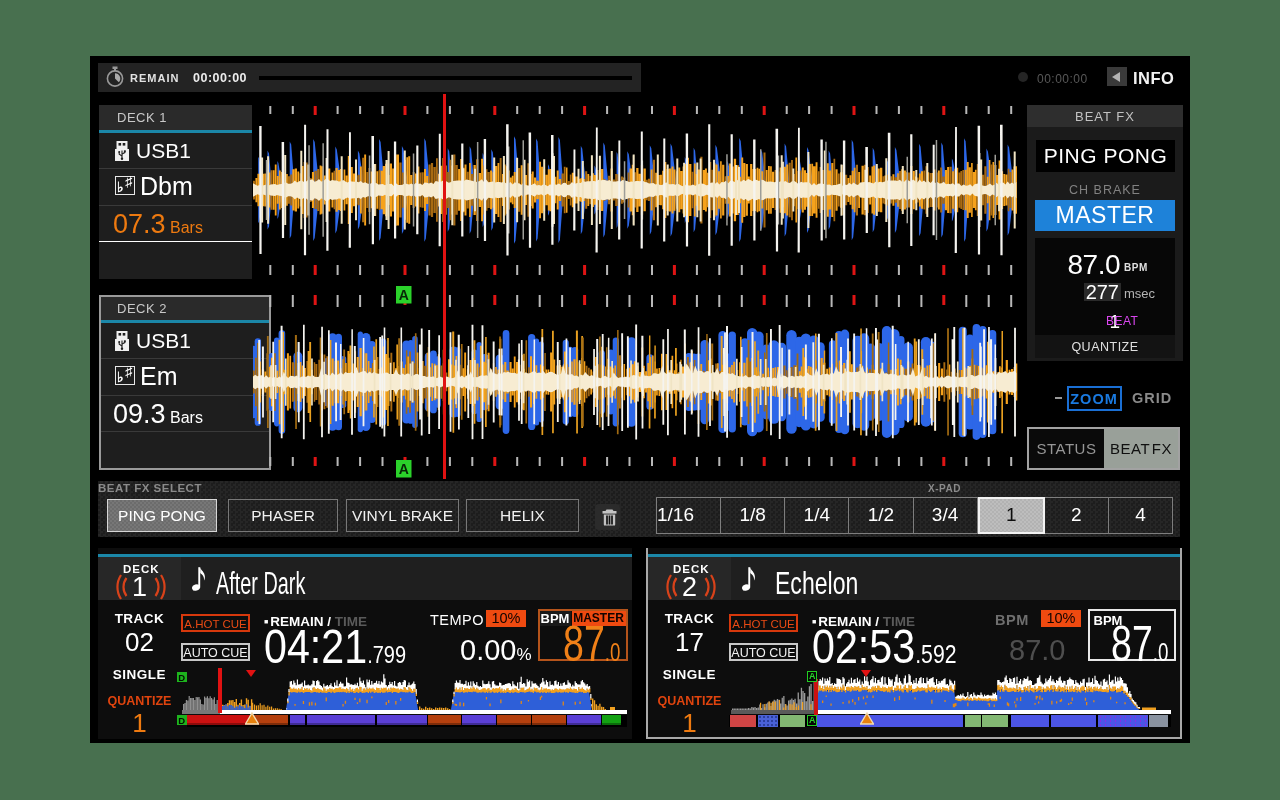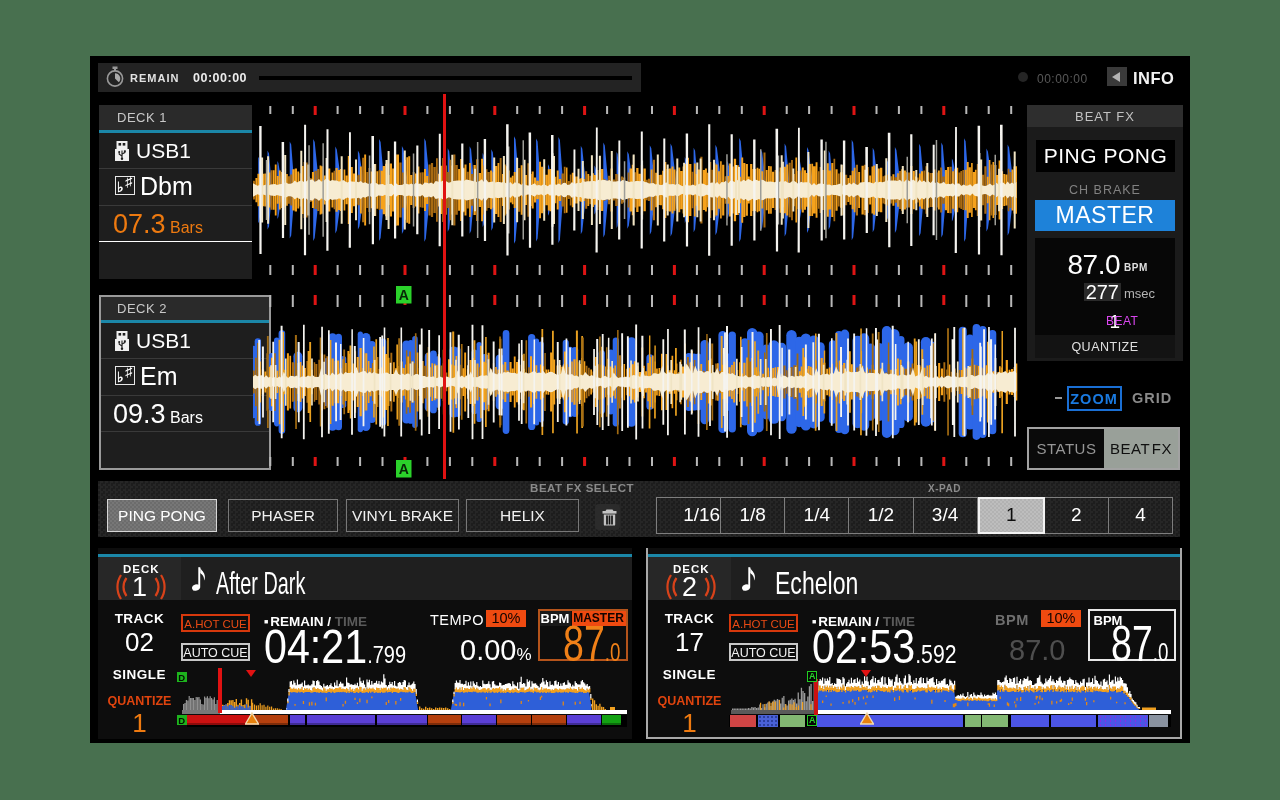--- a/index.html
+++ b/index.html
@@ -348,39 +348,39 @@
 </div>
 <div class="ab" style="left:1055px;top:396.5px;width:7px;height:2.5px;background:#999"></div>
 <div class="ab" style="left:1066.5px;top:385.5px;width:55px;height:25px;border:2px solid #1a6fd4;color:#1a7ae0;font-size:14.5px;font-weight:bold;letter-spacing:1px;text-align:center;padding-top:3px">ZOOM</div>
 <div class="ab" style="left:1132px;top:390px;color:#8a8a8a;font-size:14.5px;font-weight:bold;letter-spacing:1px">GRID</div>
 <div class="ab" style="left:1027px;top:427px;width:153px;height:43px;border:2px solid #a2a2a2;background:#0a0a0a">
  <div class="ab" style="left:0;top:0;width:75px;height:39px;color:#969696;font-size:15px;letter-spacing:0.5px;text-align:center;padding-top:11px">STATUS</div>
  <div class="ab" style="left:75px;top:0;width:74px;height:39px;background:#99a099;color:#101010;font-size:15px;letter-spacing:0.5px;text-align:center;padding-top:11px">BEAT FX</div>
 </div>
 
 <div class="ab" style="left:98px;top:481px;width:1082px;height:56px;background:#1d1d1d;background-image:conic-gradient(#262626 90deg,transparent 90deg 180deg,#262626 180deg 270deg,transparent 270deg);background-size:5px 5px"></div>
-<div class="ab" style="left:98px;top:482px;width:536px;text-align:right;color:#8a8a8a;font-size:11.5px;font-weight:bold;letter-spacing:0.5px">BEAT FX SELECT</div>
+<div class="ab" style="left:98px;top:482px;width:536px;text-align:left;color:#8a8a8a;font-size:11.5px;font-weight:bold;letter-spacing:0.5px">BEAT FX SELECT</div>
 <div class="ab" style="left:928px;top:482.5px;color:#8a8a8a;font-size:10px;font-weight:bold;letter-spacing:0.5px">X-PAD</div>
 <div class="ab" style="left:107px;top:499px;width:110px;height:33px;border:1px solid #d6d6d6;background:#6c6c6c;background-image:conic-gradient(#777 90deg,transparent 90deg 180deg,#777 180deg 270deg,transparent 270deg);background-size:4px 4px;color:#fff;font-size:15.5px;text-align:center;padding-top:7px">PING PONG</div>
 <div class="ab" style="left:228px;top:499px;width:110px;height:33px;border:1px solid #787878;color:#f0f0f0;font-size:15.5px;text-align:center;padding-top:7px">PHASER</div>
 <div class="ab" style="left:346px;top:499px;width:113px;height:33px;border:1px solid #787878;color:#f0f0f0;font-size:15.5px;text-align:center;padding-top:7px">VINYL BRAKE</div>
 <div class="ab" style="left:466px;top:499px;width:113px;height:33px;border:1px solid #787878;color:#f0f0f0;font-size:15.5px;text-align:center;padding-top:7px">HELIX</div>
 <div class="ab" style="left:595px;top:503.5px;width:25px;height:26px;background:#2b2b2b;border-radius:4px"></div>
 <svg class="ab" style="left:601.5px;top:507.5px" width="15" height="18" viewBox="0 0 15 18">
  <path d="M4.5 1.5 h6 l1 1.5 h-8 Z" fill="#c4c4c4"></path>
  <rect x="0.5" y="3" width="14" height="2.6" fill="#c4c4c4"></rect>
  <path d="M1.8 6.4 h11.4 v10 a1.2 1.2 0 0 1 -1.2 1.2 h-9 a1.2 1.2 0 0 1 -1.2 -1.2 Z" fill="#c4c4c4"></path>
  <g stroke="#141414" stroke-width="1.7">
       <line x1="5" y1="7.5" x2="5" y2="16.5"></line>
       <line x1="7.5" y1="7.5" x2="7.5" y2="16.5"></line>
       <line x1="10" y1="7.5" x2="10" y2="16.5"></line>
     </g>
 </svg>
 <div class="ab" style="left:656px;top:497px;width:517px;height:37px;display:flex">
- <div style="flex:1;border:1px solid #7e7e7e;border-right:none;color:#fff;font-size:19px;text-align:right;padding-top:6px">1/16</div>
+ <div style="flex:1;border:1px solid #7e7e7e;border-right:none;color:#fff;font-size:19px;text-align:left;padding-top:6px">1/16</div>
  <div style="flex:1;border:1px solid #7e7e7e;border-right:none;color:#fff;font-size:19px;text-align:center;padding-top:6px">1/8</div>
  <div style="flex:1;border:1px solid #7e7e7e;border-right:none;color:#fff;font-size:19px;text-align:center;padding-top:6px">1/4</div>
  <div style="flex:1;border:1px solid #7e7e7e;border-right:none;color:#fff;font-size:19px;text-align:center;padding-top:6px">1/2</div>
  <div style="flex:1;border:1px solid #7e7e7e;color:#fff;font-size:19px;text-align:center;padding-top:6px">3/4</div>
  <div style="flex:1;border:2px solid #f2f2f2;background:#b2b2b2;background-image:conic-gradient(#bdbdbd 90deg,transparent 90deg 180deg,#bdbdbd 180deg 270deg,transparent 270deg);background-size:4px 4px;color:#0d0d0d;font-size:19px;text-align:center;padding-top:5px">1</div>
  <div style="flex:1;border:1px solid #7e7e7e;border-left:none;color:#fff;font-size:19px;text-align:center;padding-top:6px">2</div>
  <div style="flex:1;border:1px solid #7e7e7e;border-left:none;color:#fff;font-size:19px;text-align:center;padding-top:6px">4</div>
 </div>
 
 <div class="ab" style="left:98px;top:548px;width:534px;height:191px;background:#0d0d0d">

